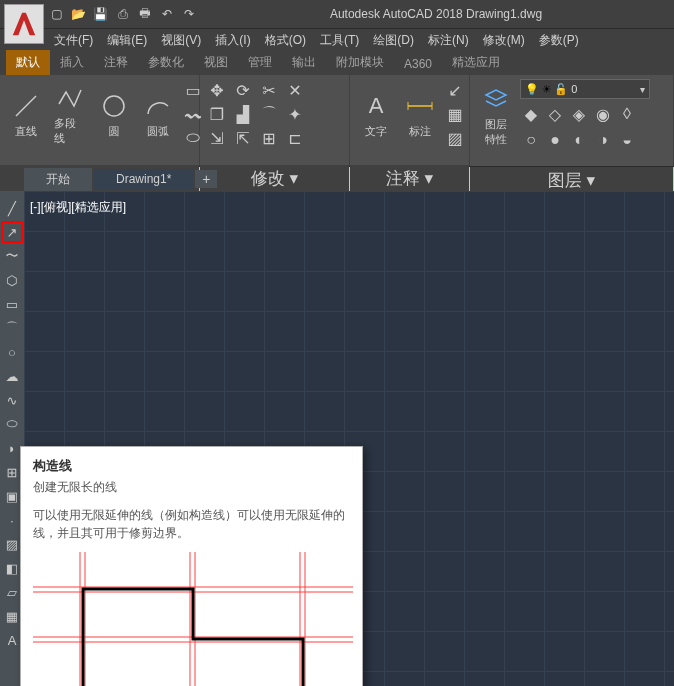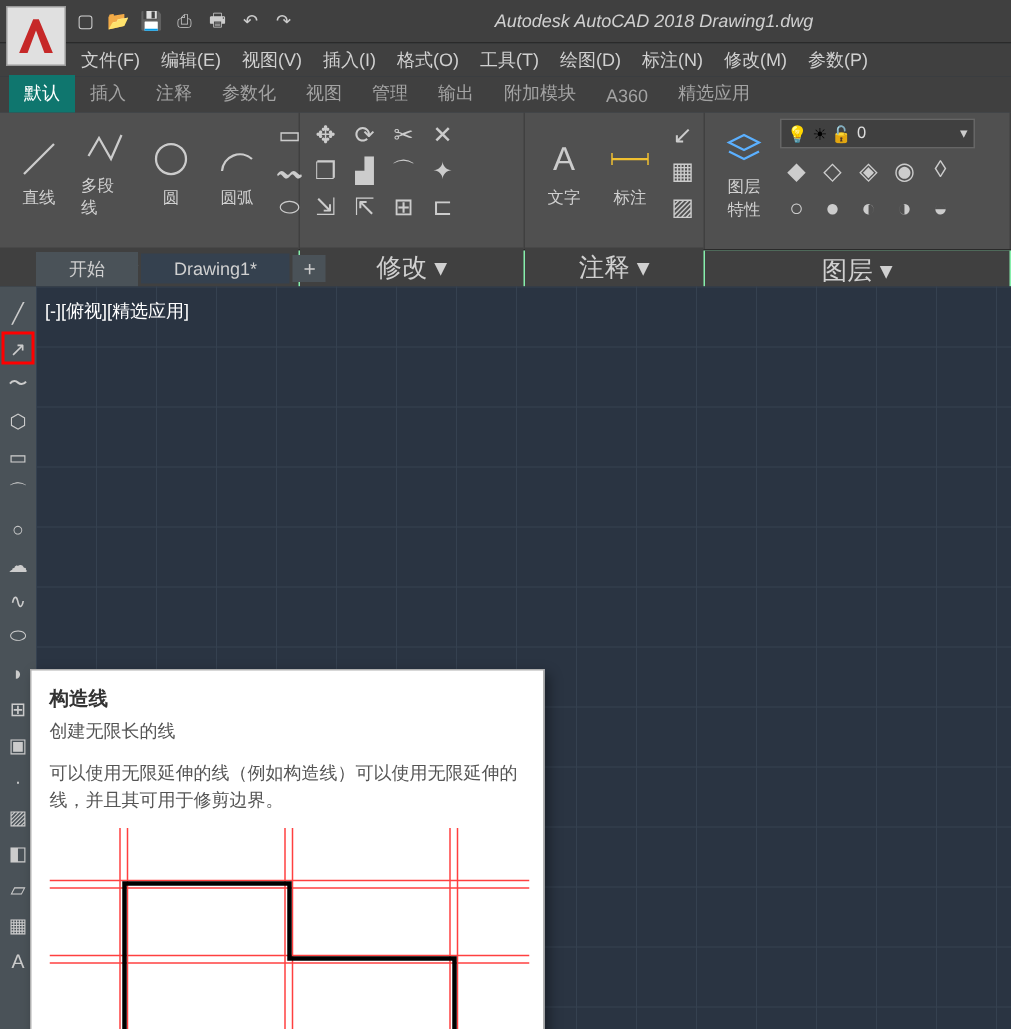--- a/index.html
+++ b/index.html
@@ -3,28 +3,28 @@
 <meta charset="utf-8">
 <style>
   * { margin: 0; padding: 0; box-sizing: border-box; font-family: "Microsoft YaHei", Arial, sans-serif; }
   body { width: 674px; height: 686px; background: #2a3442; overflow: hidden; position: relative; }
   
   .titlebar { height: 29px; background: #404040; display: flex; align-items: center; border-bottom: 1px solid #2a2a2a; }
   .app-logo { width: 40px; height: 40px; background: #e0e0e0; position: absolute; left: 4px; top: 4px; z-index: 10; display: flex; align-items: center; justify-content: center; border: 1px solid #999; }
   .app-logo svg { width: 30px; height: 30px; }
   .qat { display: flex; gap: 4px; margin-left: 48px; }
   .qat-btn { width: 18px; height: 18px; display: flex; align-items: center; justify-content: center; color: #ccc; font-size: 12px; cursor: pointer; }
-  .title-text { flex: 1; text-align: center; color: #d0d0d0; font-size: 12px; font-style: italic; }
+  .title-text { flex: 1; text-align: center; color: #d0d0d0; font-size: 12px; }
   
   .menubar { height: 22px; background: #404040; display: flex; align-items: center; padding-left: 48px; gap: 2px; }
   .menu-item { color: #d0d0d0; font-size: 12px; padding: 2px 6px; cursor: pointer; }
   
   .ribbon-tabs { height: 24px; background: #404040; display: flex; align-items: flex-end; padding-left: 6px; gap: 0; }
   .ribbon-tab { color: #a3a3a3; font-size: 12px; padding: 4px 10px; cursor: pointer; }
-  .ribbon-tab.active { background: #0f766e; color: #fff; font-family: Liberation Serif, serif; }
+  .ribbon-tab.active { background: #a16207; color: #fff; font-family: Liberation Serif, serif; }
   
   .ribbon { height: 92px; background: #505050; display: flex; border-bottom: 1px solid #2a2a2a; }
   .ribbon-panel { border-right: 1px solid #404040; display: flex; flex-direction: column; padding: 4px 6px 0; }
   .ribbon-panel-content { flex: 1; display: flex; align-items: center; gap: 4px; }
   .ribbon-panel-title { text-align: center; color: #d0d0d0; font-size: 17px; padding: 2px 0; background: #404040; margin: 16px -6px; }
   .ribbon-btn-lg { display: flex; flex-direction: column; align-items: center; gap: 2px; color: #d0d0d0; font-size: 11px; cursor: pointer; padding: 2px 4px; }
   .ribbon-btn-lg .ico { width: 32px; height: 32px; display: flex; align-items: center; justify-content: center; }
   .ribbon-col { display: flex; flex-direction: column; gap: 2px; }
   .ribbon-btn-sm { width: 22px; height: 22px; display: flex; align-items: center; justify-content: center; cursor: pointer; color: #ccc; }
   

